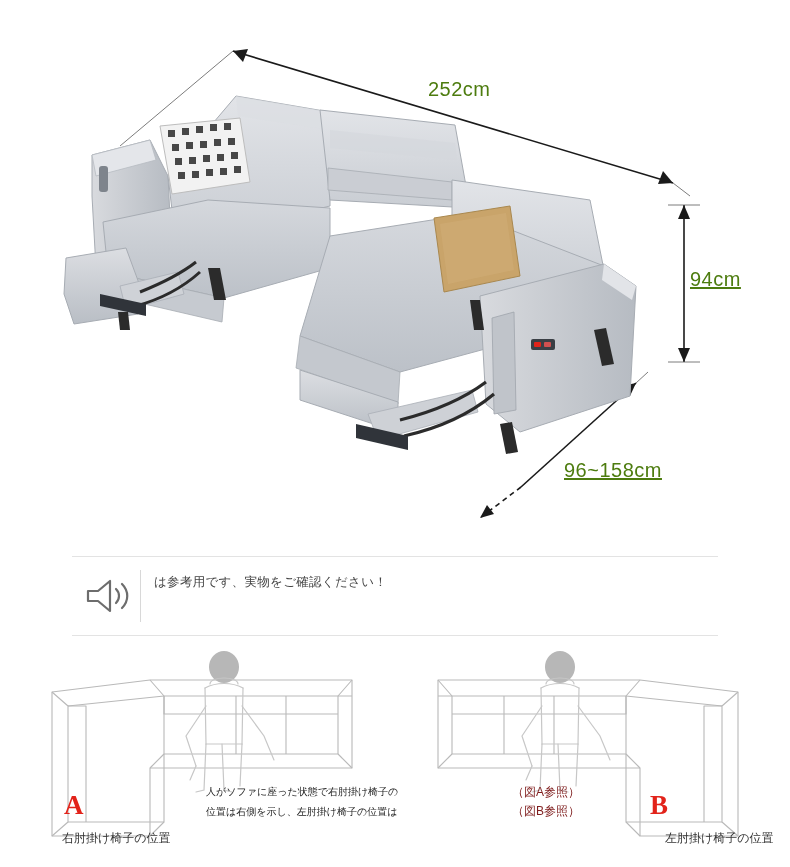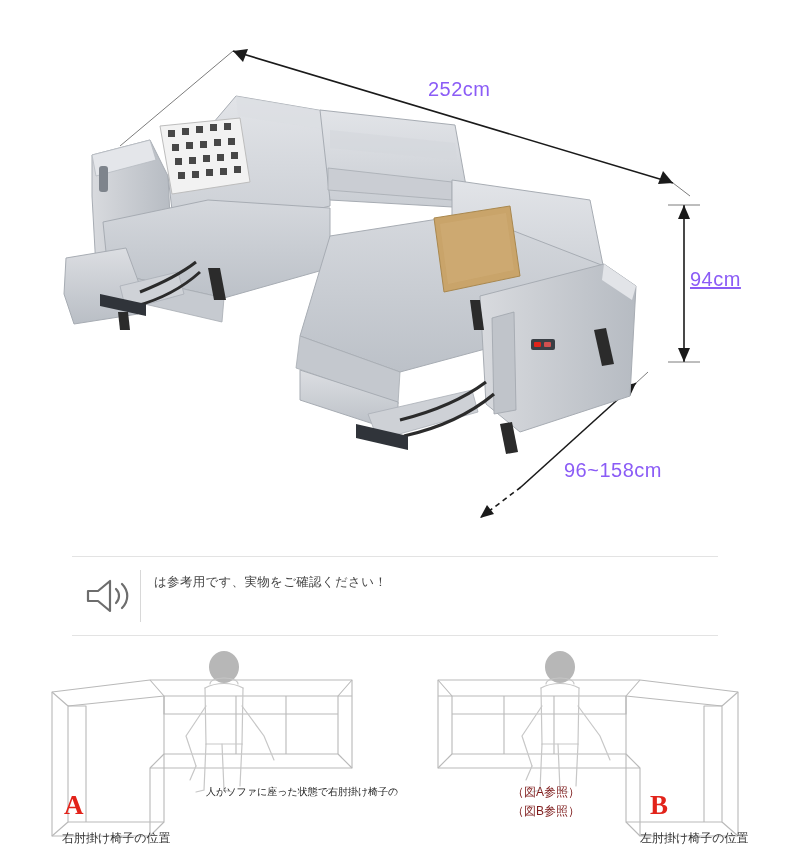--- a/index.html
+++ b/index.html
@@ -26,26 +26,26 @@
     position: absolute;
     left: 0; top: 0;
     width: 790px; height: 545px;
   }
   .photo-svg { position: absolute; left: 0; top: 0; }
 
   .dim-label {
     position: absolute;
     font-size: 20px;
     letter-spacing: 0.5px;
-    color: #8b5cf6;
+    color: #4d7c0f;
     white-space: nowrap;
   }
   .dim-width  { left: 428px; top: 78px; }
   .dim-height { left: 690px; top: 268px; text-decoration: underline; }
-  .dim-depth  { left: 564px; top: 459px; }
+  .dim-depth  { left: 564px; top: 459px; text-decoration: underline; }
 
   
   .note-bar {
     position: absolute;
     left: 0; top: 556px;
     width: 790px; height: 80px;
   }
   .note-divider-top {
     position: absolute;
     left: 72px; top: 0; width: 646px; height: 1px;
@@ -95,21 +95,21 @@
   .marker-a { left: 64px; top: 150px; }
   .marker-b { left: 650px; top: 150px; }
 
   .marker-caption {
     position: absolute;
     font-size: 12px;
     color: #333;
     white-space: nowrap;
   }
   .caption-a { left: 62px; top: 190px; }
-  .caption-b { left: 640px; top: 190px; text-align: center; }
+  .caption-b { left: 665px; top: 190px; text-align: center; }
 
   .center-text {
     position: absolute;
     left: 206px; top: 142px;
     width: 300px;
     font-size: 10px;
     line-height: 20px;
     color: #222;
   }
   .ref-text {
@@ -349,20 +349,21 @@
     </svg>
 
     <div class="marker marker-a">A</div>
     <div class="marker-caption caption-a">右肘掛け椅子の位置</div>
 
     <div class="marker marker-b">B</div>
     <div class="marker-caption caption-b">左肘掛け椅子の位置</div>
 
     <div class="center-text">
       <div>人がソファに座った状態で右肘掛け椅子の</div>
+      <div>位置は右側を示し、左肘掛け椅子の位置は</div>
     </div>
 
     <div class="ref-text">
       <div>（図A参照）</div>
       <div>（図B参照）</div>
     </div>
   </div>
 
 </div>
 

